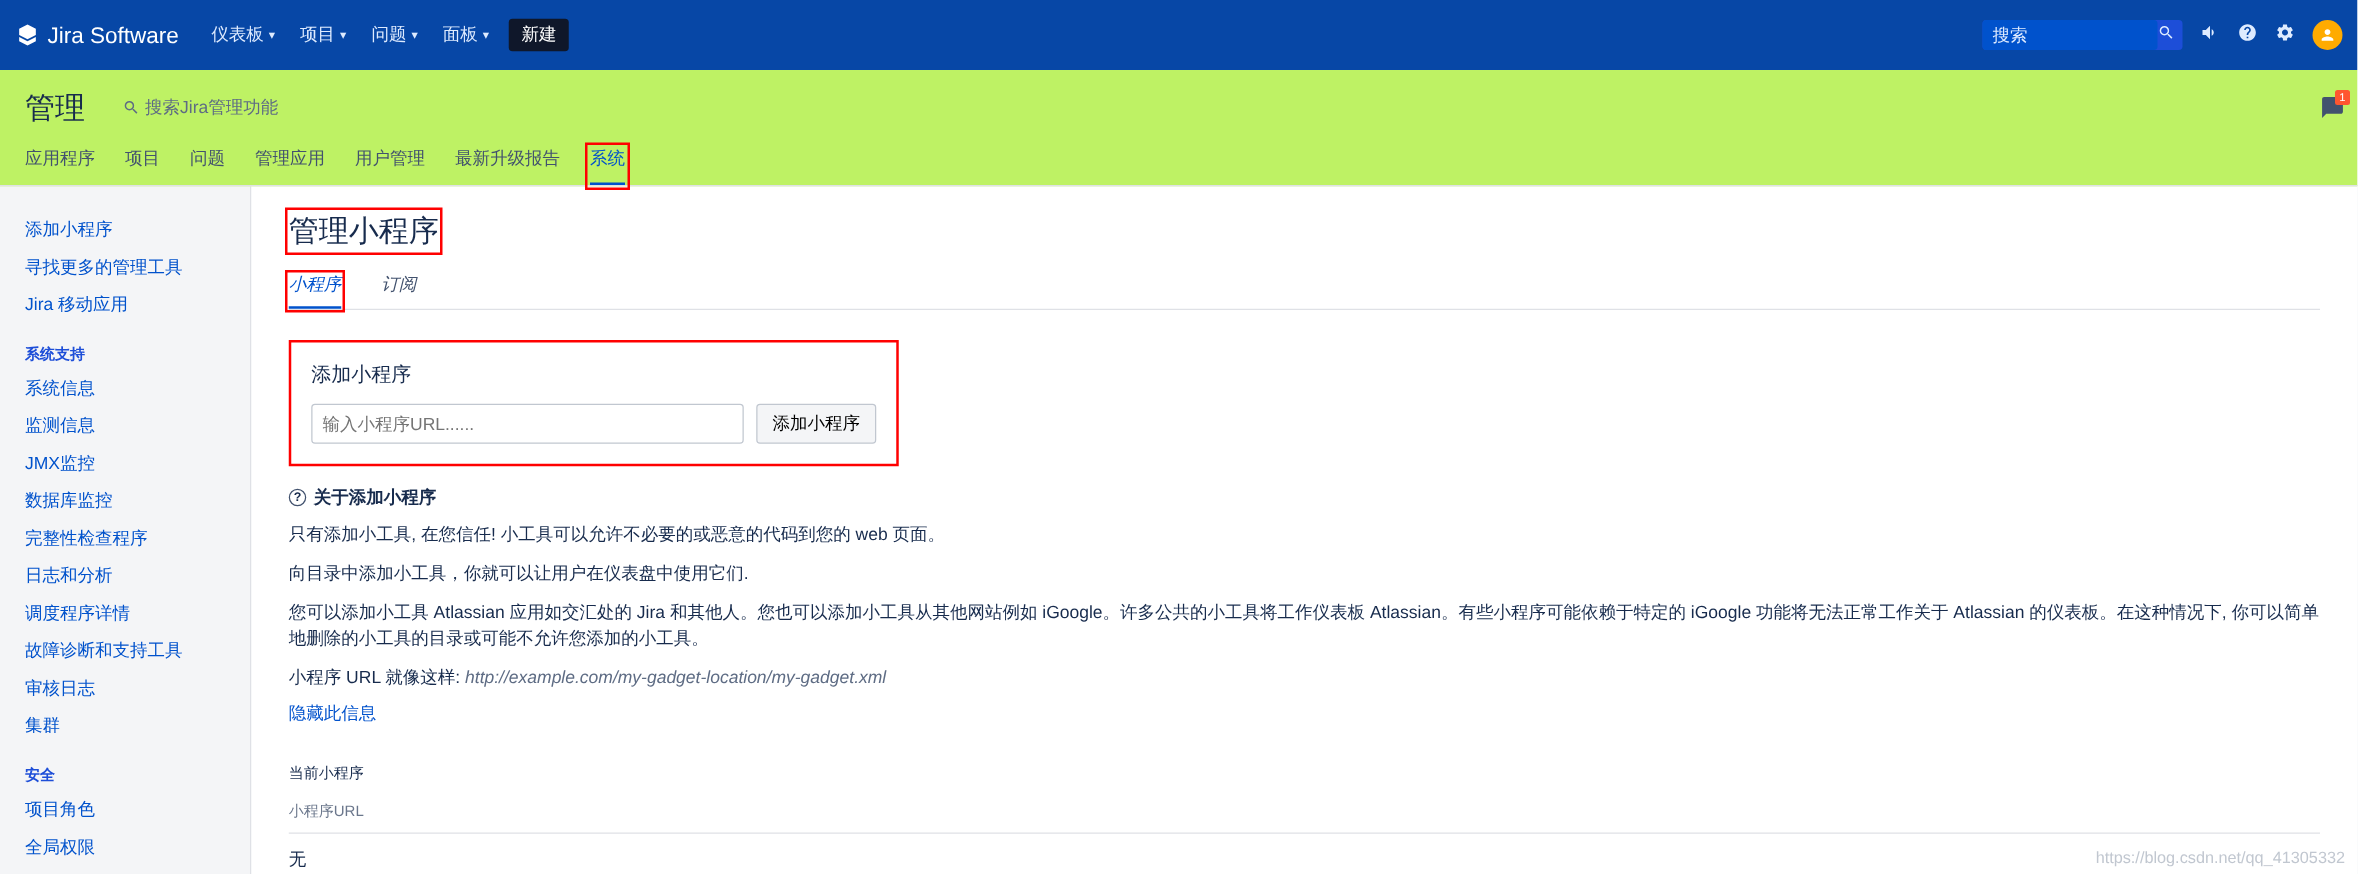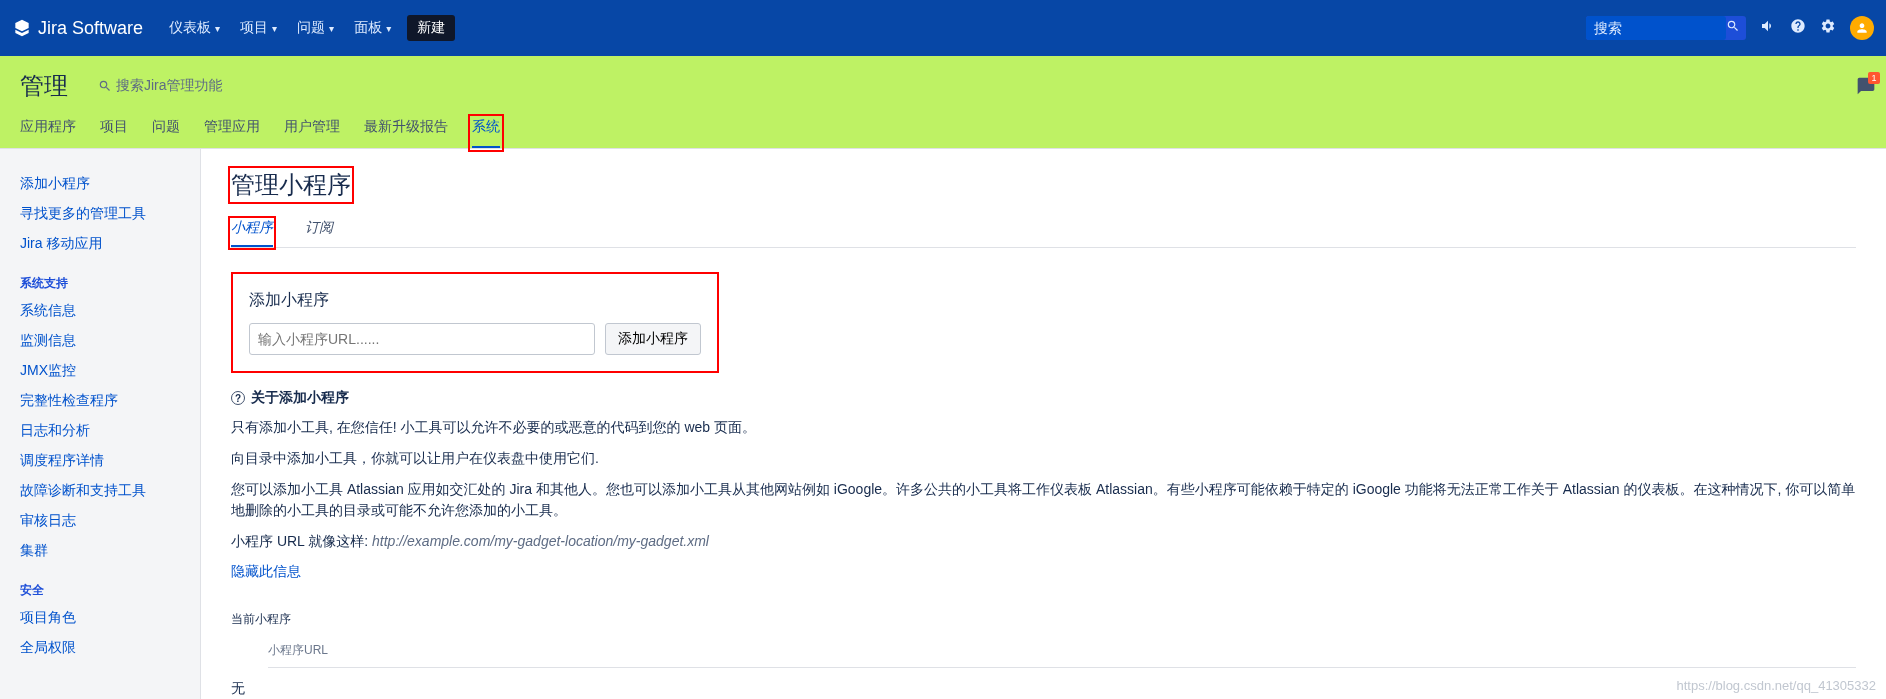--- a/index.html
+++ b/index.html
@@ -54,21 +54,21 @@
 .url-input { flex: 1; border: 1px solid #c1c7d0; padding: 6px 8px; font-size: 14px; border-radius: 3px; }
 .add-btn { background: #f4f5f7; border: 1px solid #c1c7d0; padding: 6px 12px; font-size: 14px; border-radius: 3px; cursor: pointer; }
 
 .about-head { font-size: 14px; font-weight: 600; margin-bottom: 10px; display: flex; align-items: center; }
 .about-head .q { border: 1px solid #42526e; border-radius: 50%; width: 14px; height: 14px; display: inline-flex; align-items: center; justify-content: center; font-size: 10px; margin-right: 6px; }
 .para { font-size: 14px; color: #172b4d; margin-bottom: 10px; line-height: 1.5; }
 .para .ex { font-style: italic; color: #5e6c84; }
 .hide-link { color: #0052cc; font-size: 14px; cursor: pointer; }
 
 .current-title { font-size: 12px; font-weight: 500; margin-top: 30px; margin-bottom: 14px; }
-.table-head { font-size: 12px; color: #6b778c; padding-bottom: 8px; border-bottom: 1px solid #dfe1e6; margin-left: 37px; }
+.table-head { font-size: 12px; color: #6b778c; padding-bottom: 8px; border-bottom: 1px solid #dfe1e6; }
 .table-row { padding: 12px 0; font-size: 14px; color: #172b4d; border-bottom: 1px solid #dfe1e6; }
 
 .watermark { position: fixed; bottom: 6px; right: 10px; color: #c1c7d0; font-size: 13px; }
 </style>
 </head>
 <body>
 
 <div class="top-nav">
   <div class="logo">
     <svg width="20" height="20" viewBox="0 0 24 24">
@@ -156,20 +156,21 @@
 
 <div class="body-wrap">
   <div class="sidebar">
     <div class="side-item">添加小程序</div>
     <div class="side-item">寻找更多的管理工具</div>
     <div class="side-item">Jira 移动应用</div>
     <div class="side-head">系统支持</div>
     <div class="side-item">系统信息</div>
     <div class="side-item">监测信息</div>
     <div class="side-item">JMX监控</div>
+    <div class="side-item">数据库监控</div>
     <div class="side-item">完整性检查程序</div>
     <div class="side-item">日志和分析</div>
     <div class="side-item">调度程序详情</div>
     <div class="side-item">故障诊断和支持工具</div>
     <div class="side-item">审核日志</div>
     <div class="side-item">集群</div>
     <div class="side-head">安全</div>
     <div class="side-item">项目角色</div>
     <div class="side-item">全局权限</div>
   </div>

